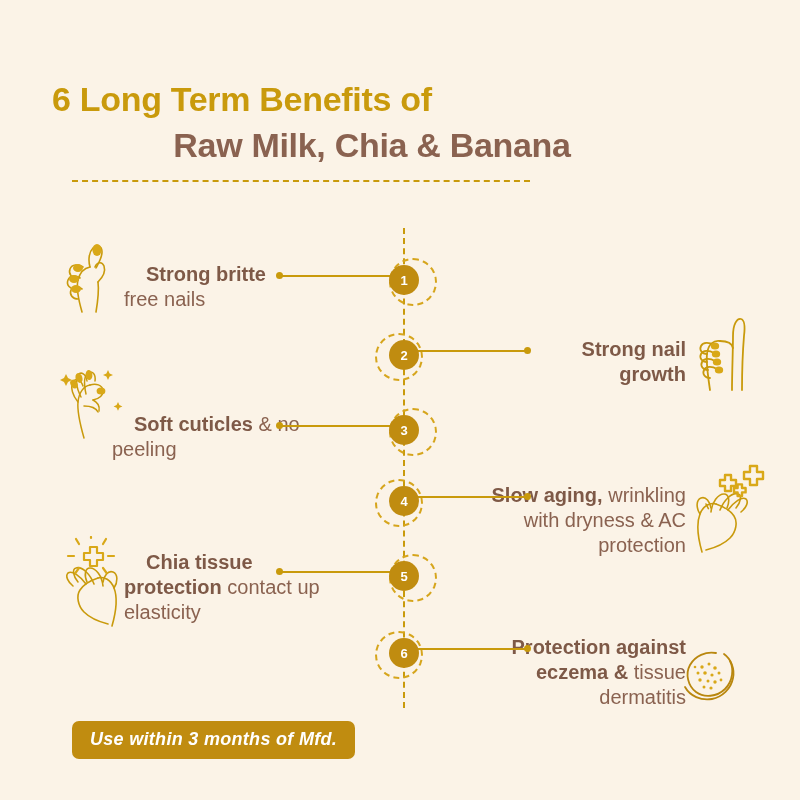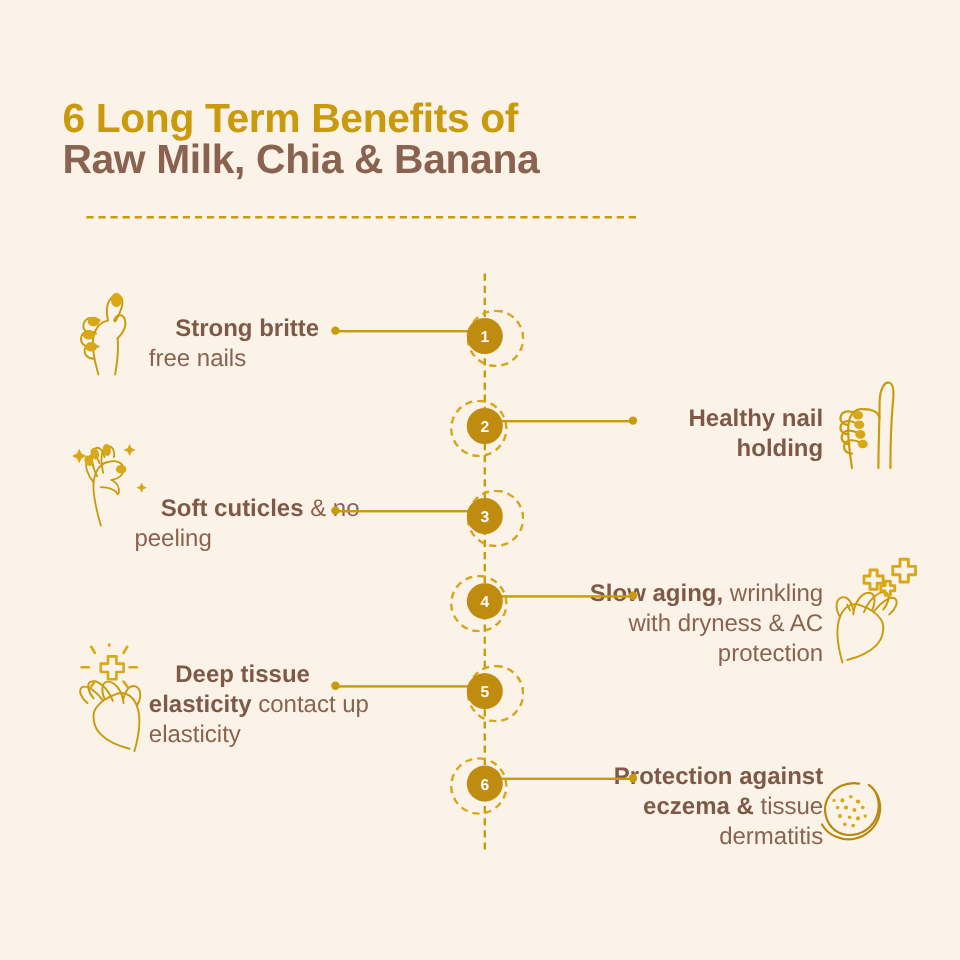--- a/index.html
+++ b/index.html
@@ -13,21 +13,21 @@
   #canvas{position:relative;width:800px;height:800px;}
 
   
   .title{position:absolute;left:52px;top:82px;width:640px;}
   .title-line1{
     font-size:34px;font-weight:bold;color:#C99A0C;
     letter-spacing:-0.3px;line-height:1.0;
   }
   .title-line2{
     font-size:34px;font-weight:bold;color:#8A6250;
-    letter-spacing:-0.3px;line-height:1.0;margin-top:0;
+    letter-spacing:-0.3px;line-height:1.0;margin-top:12px;text-align:center;
   }
   .title-underline{
     position:absolute;left:72px;top:180px;width:458px;height:0;
     border-top:2px dashed #C99A0C;
   }
 
   
   .spine{
     position:absolute;left:403px;top:228px;width:0;height:480px;
     border-left:2px dashed #C99A0C;
@@ -117,21 +117,21 @@
     <div class="badge" style="top:265px;">1</div>
   </div>
 
   <div class="row">
     <div class="badge-ring ring-left" style="top:333px;"></div>
     <div class="badge" style="top:340px;">2</div>
     <div class="conn" style="left:418px;top:350px;width:108px;"></div>
     <div class="conn-dot" style="left:524px;top:347px;"></div>
 
     <div class="txt txt-right" style="left:506px;top:337px;width:180px;">
-      <b>Healthy nail holding</b>
+      <b>Strong nail growth</b>
       <span></span>
     </div>
 
     <div class="icon" style="left:688px;top:310px;">
       <svg width="68" height="82" viewBox="0 0 68 82" fill="none" stroke="#C99A0C" stroke-width="1.8" stroke-linecap="round" stroke-linejoin="round">
         <path d="M44 80 C44 62 45 40 45 26 C45 14 49 8 53 9 C57 10 57 18 56 26 C55 38 54 56 54 80"></path>
         <path d="M22 80 C20 66 18 54 19 44 C20 34 26 30 32 31"></path>
         <path d="M19 44 C14 44 11 40 13 36 C15 32 21 32 26 35"></path>
         <path d="M19 52 C14 52 11 48 13 44 C15 40 21 40 26 43"></path>
         <path d="M20 60 C15 60 12 56 14 52 C16 48 22 48 27 51"></path>
@@ -221,21 +221,21 @@
           <path d="M28 20 l-6 0"></path>
             <path d="M62 20 l6 0"></path>
           <path d="M33 32 l-3.6 5"></path>
             <path d="M57 32 l3.6 5"></path>
           <path d="M45 2 l0 -1"></path>
         </g>
       </svg>
     </div>
 
     <div class="txt txt-left" style="left:124px;top:550px;width:222px;">
-      <b>Deep tissue elasticity</b> 
+      <b>Chia tissue protection</b> 
       <span>contact up elasticity</span>
     </div>
 
     <div class="conn-dot" style="left:276px;top:568px;"></div>
     <div class="conn" style="left:282px;top:571px;width:108px;"></div>
     <div class="badge-ring ring-right" style="top:554px;"></div>
     <div class="badge" style="top:561px;">5</div>
   </div>
 
   <div class="row">
@@ -266,14 +266,15 @@
             <circle cx="37" cy="37" r="1.7"></circle>
           <circle cx="26" cy="42" r="1.5"></circle>
             <circle cx="33" cy="43" r="1.6"></circle>
           <circle cx="43" cy="35" r="1.4"></circle>
             <circle cx="17" cy="22" r="1.3"></circle>
         </g>
       </svg>
     </div>
   </div>
 
+  <div class="footer-badge">Use within 3 months of Mfd.</div>
 
 </div>
 
 </body></html>

